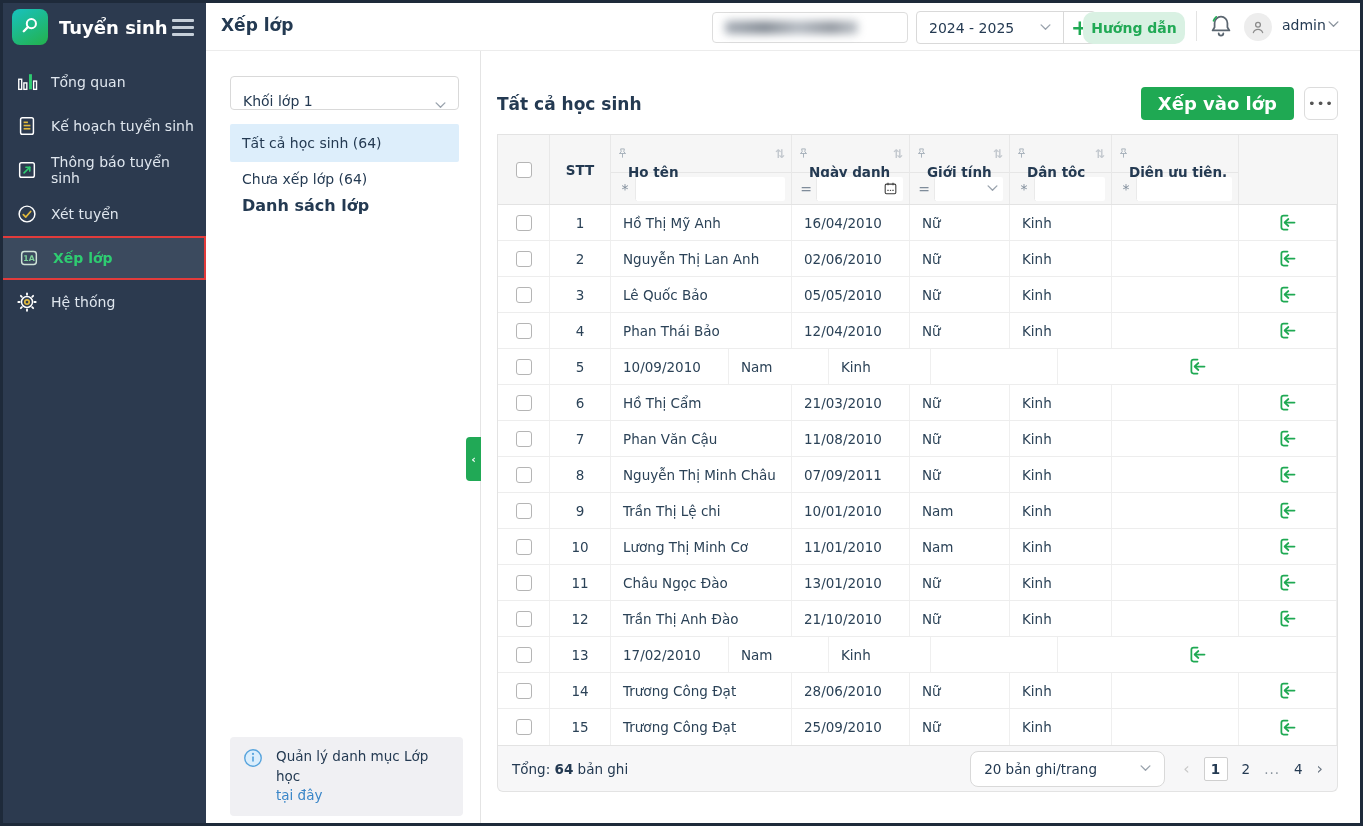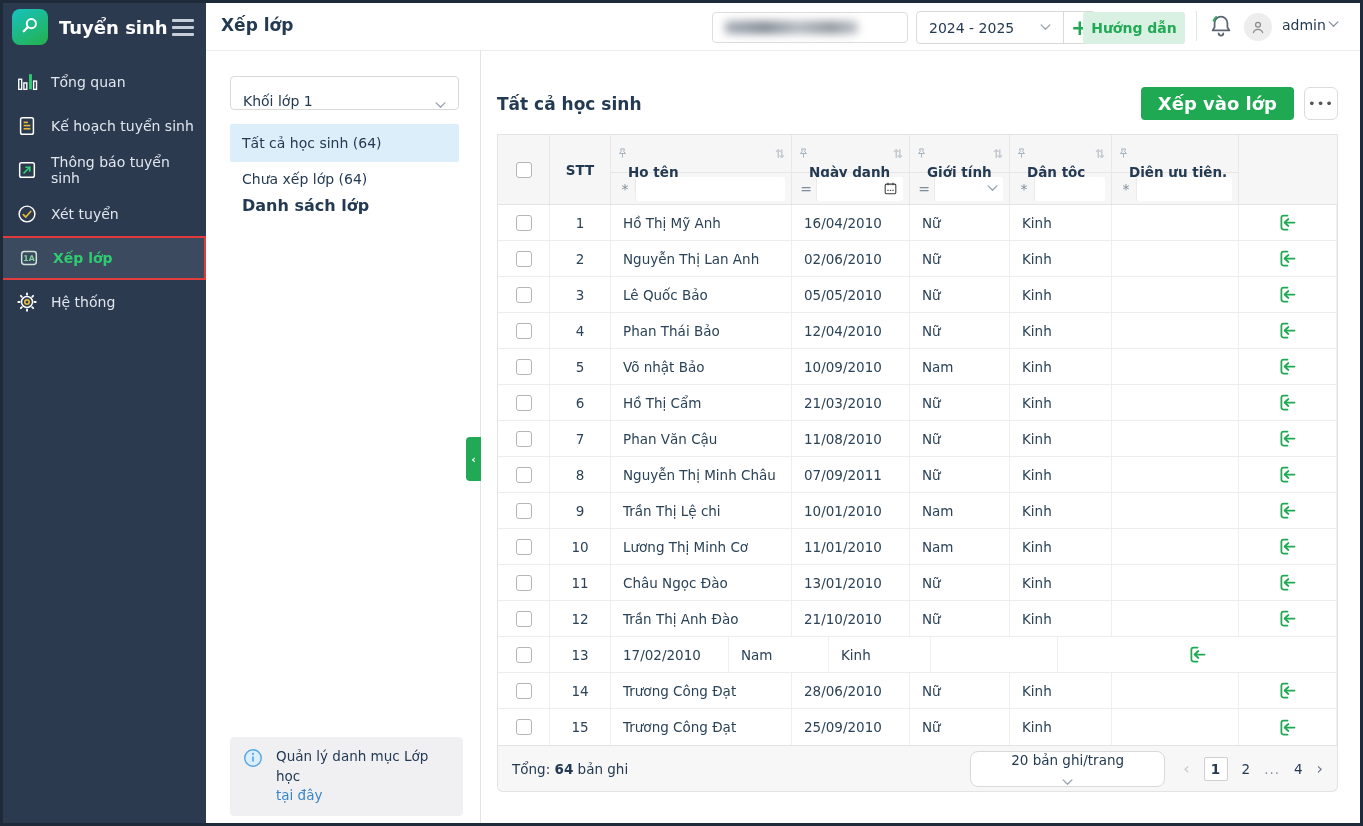--- a/index.html
+++ b/index.html
@@ -23,21 +23,21 @@
   
   .topbar{ position:absolute; left:206px; right:0; top:0; height:51px; background:#fff; border-bottom:1px solid #ececec; z-index:4;}
   .page-title{ position:absolute; left:15px; top:15px; font-size:17px; font-weight:600; color:#243a52;}
   .search-blur{ position:absolute; left:506px; top:12px; width:196px; height:31px; border:1px solid #ddd; border-radius:4px; display:flex; align-items:center; padding:0 12px;}
   .blur-blob{ width:78%; height:13px; border-radius:3px; background:linear-gradient(90deg,#8b94a0,#5a6470 30%,#9aa2ac 55%,#6b737e 80%,#a9b0b8); filter:blur(4px); opacity:.75;}
   .year-group{ position:absolute; left:710px; top:11px; height:33px; display:flex; align-items:center; border:1px solid #d9d9d9; border-radius:4px; background:#fff;}
   .year-select{ display:flex; align-items:center; gap:26px; padding:0 12px; height:100%; cursor:pointer;}
   .year-select .label{ font-size:14px; color:#243a52;}
   .vdiv-in{ width:1px; height:100%; background:#d9d9d9;}
   .plus-btn{ width:31px; height:100%; display:flex; align-items:center; justify-content:center; color:#1fa953; font-size:21px; font-weight:600; cursor:pointer;}
-  .guide-btn{ position:absolute; left:877px; top:12px; width:102px; height:32px; background:#d9f1e3; color:#21a955; border:none; border-radius:3px; font-size:14px; font-weight:600; cursor:pointer; font-family:inherit;}
+  .guide-btn{ position:absolute; left:877px; top:12px; width:102px; height:32px; background:#d9f1e3; color:#21a955; border:none; border-radius:10px; font-size:14px; font-weight:600; cursor:pointer; font-family:inherit;}
   .top-divider{ position:absolute; left:990px; top:11px; width:1px; height:30px; background:#e3e3e3;}
   .bell{ position:absolute; left:1001px; top:12px; width:28px; height:28px; cursor:pointer;}
   .avatar{ position:absolute; left:1038px; top:13px; width:28px; height:28px; border-radius:50%; background:#ededed; display:flex; align-items:center; justify-content:center; cursor:pointer;}
   .user-name{ position:absolute; left:1076px; top:17px; font-size:14px; color:#243a52; cursor:pointer;}
   .user-caret{ position:absolute; left:1122px; top:21px;}
 
   
   .left-panel{ position:absolute; left:206px; top:51px; bottom:0; width:275px; background:#fff; border-right:1px solid #e4e4e4; z-index:3; padding:25px 21px 0 24px;}
   .grade-select{ height:34px; border:1px solid #d9d9d9; border-radius:4px; display:flex; align-items:flex-end; justify-content:space-between; padding:0 12px; font-size:14px; color:#243a52; cursor:pointer; background:#fff;}
   .lp-list{ margin-top:14px;}
@@ -75,21 +75,21 @@
   .brow:last-child{ border-bottom:none;}
   .bc{ display:flex; align-items:center; border-right:1px solid #efefef; padding:0 12px; color:#2b4257; white-space:nowrap; overflow:hidden; flex:none;}
   .bc.center{ justify-content:center; padding:0;}
   .cb{ width:16px; height:16px; border:1px solid #b5b5b5; border-radius:3px; background:#fff; cursor:pointer; flex:none;}
   .assign-ic{ cursor:pointer; display:flex;}
 
   
   .tfooter{ width:841px; height:46px; background:#f7f7f8; border:1px solid #e3e3e3; border-top:none; border-radius:0 0 6px 6px; display:flex; align-items:center; padding:0 14px;}
   .total{ font-size:13.5px; color:#243a52; flex:1;}
   .total b{ font-weight:700;}
-  .psize{ width:195px; height:36px; background:#fff; border:1px solid #d9d9d9; border-radius:8px; display:flex; align-items:center; justify-content:space-between; padding:0 13px; font-size:13.5px; cursor:pointer; margin-right:18px;flex-direction:column;}
+  .psize{ width:195px; height:36px; background:#fff; border:1px solid #d9d9d9; border-radius:8px; display:flex; align-items:center; justify-content:space-between; padding:0 13px; font-size:13.5px; cursor:pointer; margin-right:18px;}
   .pager{ display:flex; align-items:center; gap:14px; font-size:13.5px; color:#243a52;}
   .pg-prev{ color:#c9c9c9; font-size:16px; cursor:default;}
   .pg-next{ color:#6b7683; font-size:16px; cursor:pointer;}
   .pg-num{ cursor:pointer;}
   .pg-num.cur{ width:24px; height:24px; border:1px solid #cfcfcf; border-radius:2px; background:#fff; display:flex; align-items:center; justify-content:center; font-weight:700;}
   .dots{ color:#8a949e; letter-spacing:1px;}
   .caret-svg{ display:block;}
 </style>
 </head>
 <body>
@@ -444,21 +444,20 @@
                 </svg>
       </span>
     </div>
   </div>
 
   <div class="brow">
     <div class="bc center w-cb">
               <span class="cb"></span>
             </div>
     <div class="bc center w-stt">5</div>
-    <div class="bc w-name">Võ nhật Bảo</div>
     <div class="bc w-dob">10/09/2010</div>
     <div class="bc w-gender">Nam</div>
     <div class="bc w-ethnic">Kinh</div>
     <div class="bc w-priority"></div>
     <div class="bc center w-action">
       <span class="assign-ic">
         <svg width="21" height="21" viewBox="0 0 24 24" fill="none">
                   <path d="M12 4H7.5A2.5 2.5 0 0 0 5 6.5v11A2.5 2.5 0 0 0 7.5 20H12" stroke="#1fa953" stroke-width="2" stroke-linecap="round"></path>
                   <path d="M20 12H9.5" stroke="#1fa953" stroke-width="2" stroke-linecap="round"></path>
                   <path d="m13 8-4.3 4L13 16" stroke="#1fa953" stroke-width="2" stroke-linecap="round" stroke-linejoin="round"></path>

